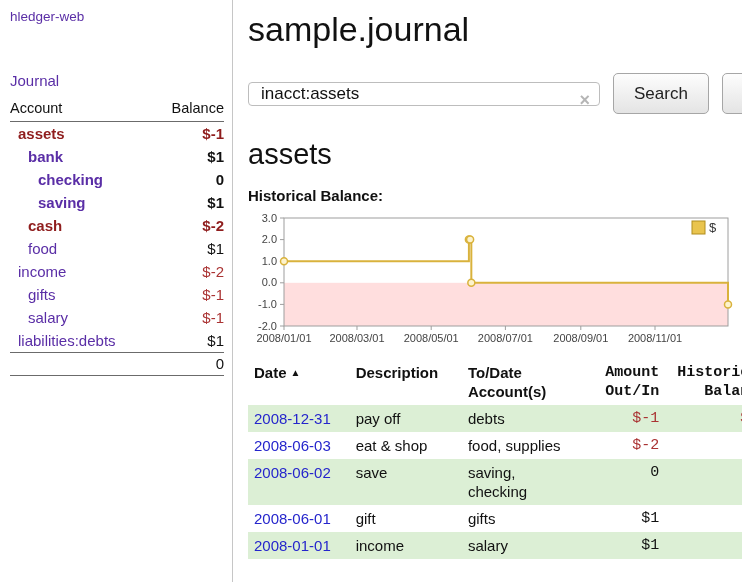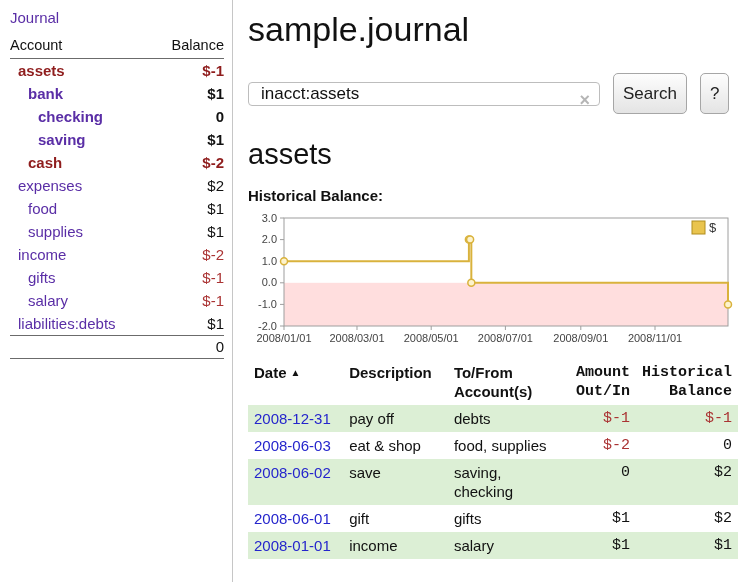--- a/index.html
+++ b/index.html
@@ -30,21 +30,21 @@
   .main { flex: 1; padding: 0 4px 0 15px; }
   .page-title { font-size: 34px; font-weight: 400; margin: 10px 0 24px 0; }
   .search-row { display: flex; align-items: center; gap: 13px; margin-bottom: 24px; }
   .searchbox { position: relative; width: 352px; }
   .searchbox input {
     width: 100%; height: 24px; border: 1px solid #bdbdbd; border-radius: 4px;
     font-size: 17px; padding: 0 30px 0 12px; color: #111; font-family: inherit; outline: none;
   }
   .clear-x { position: absolute; right: 10px; top: 8px; font-size: 18px; color: #b5b5b5; font-weight: 700; cursor: pointer; }
   .btn {
-    height: 41px; padding: 0 9px; font-size: 17px; color: #222; font-family: inherit;
+    height: 41px; padding: 0 20px; font-size: 17px; color: #222; font-family: inherit;
     background: linear-gradient(#fdfdfd, #e4e4e4); border: 1px solid #a6a6a6; border-radius: 5px; cursor: pointer;
   }
   .account-heading { font-size: 29px; font-weight: 400; margin: 0 0 16px 0; }
   .chart-title { font-size: 15px; font-weight: 700; margin: 0 0 4px 0; }
   .chart-svg { display: block; }
 
   .register { width: 100%; border-collapse: collapse; font-size: 15px; margin-top: 10px; }
   .register th { text-align: left; vertical-align: top; padding: 3px 6px 4px 6px; line-height: 19px; font-weight: 700; }
   .register th.r, .register td.r { text-align: right; font-family: Liberation Mono, monospace; }
   .register td { padding: 4px 6px; vertical-align: top; line-height: 19px; }
@@ -52,20 +52,21 @@
   .datelink { color: var(--blue); cursor: pointer; text-decoration: none; white-space: nowrap; }
   .neg { color: var(--red); }
   .sort-icon { font-size: 10px; position: relative; top: -2px; margin-left: 4px; }
 </style>
 </head>
 <body>
 
 <div class="page">
 
   <aside class="sidebar">
+    <a class="brand">hledger-web</a>
     <a class="journal-link">Journal</a>
 
     <table class="accounts">
       <thead>
         <tr>
           <th>Account</th>
           <th class="r">Balance</th>
         </tr>
       </thead>
       <tbody>
@@ -83,29 +84,21 @@
           </tr>
           <tr>
             <td style="padding-left: 28px;"><a class="alink bold">saving</a></td>
             <td class="balcell bold">$1</td>
           </tr>
           <tr>
             <td style="padding-left: 18px;"><a class="alink bold dred">cash</a></td>
             <td class="balcell bold dred">$-2</td>
           </tr>
           <tr>
-            <td style="padding-left: 8px;"><a class="alink">expenses</a></td>
-            <td class="balcell">$2</td>
-          </tr>
-          <tr>
             <td style="padding-left: 18px;"><a class="alink">food</a></td>
-            <td class="balcell">$1</td>
-          </tr>
-          <tr>
-            <td style="padding-left: 18px;"><a class="alink">supplies</a></td>
             <td class="balcell">$1</td>
           </tr>
           <tr>
             <td style="padding-left: 8px;"><a class="alink">income</a></td>
             <td class="balcell red">$-2</td>
           </tr>
           <tr>
             <td style="padding-left: 18px;"><a class="alink">gifts</a></td>
             <td class="balcell red">$-1</td>
           </tr>
@@ -187,21 +180,21 @@
           <col style="width:84px">
           <col style="width:96px">
       </colgroup>
       <thead>
         <tr>
           <th>
             <span>Date</span><span class="sort-icon">▲</span>
           </th>
           <th>Description</th>
           <th>
-            <span>To/From</span><br>
+            <span>To/Date</span><br>
             <span>Account(s)</span>
           </th>
           <th class="r">
             <span>Amount</span><br>
             <span>Out/In</span>
           </th>
           <th class="r">
             <span>Historical</span><br>
             <span>Balance</span>
           </th>

